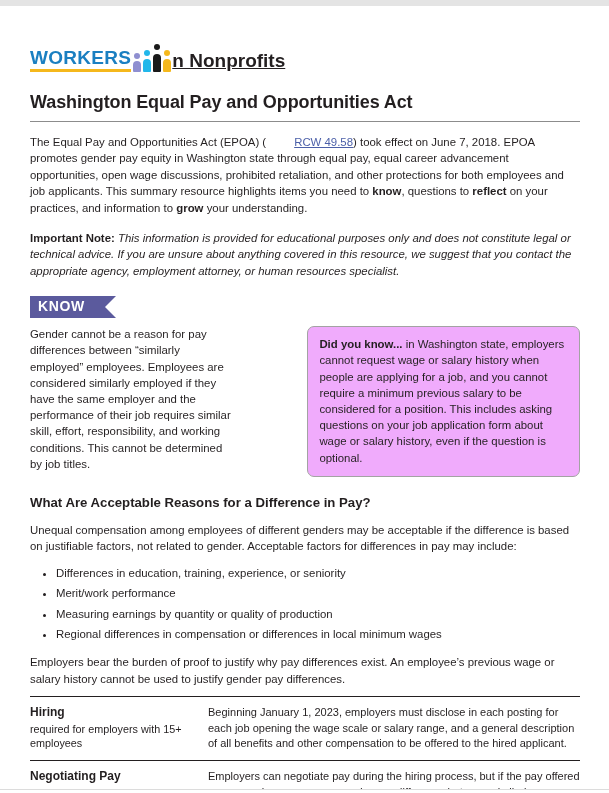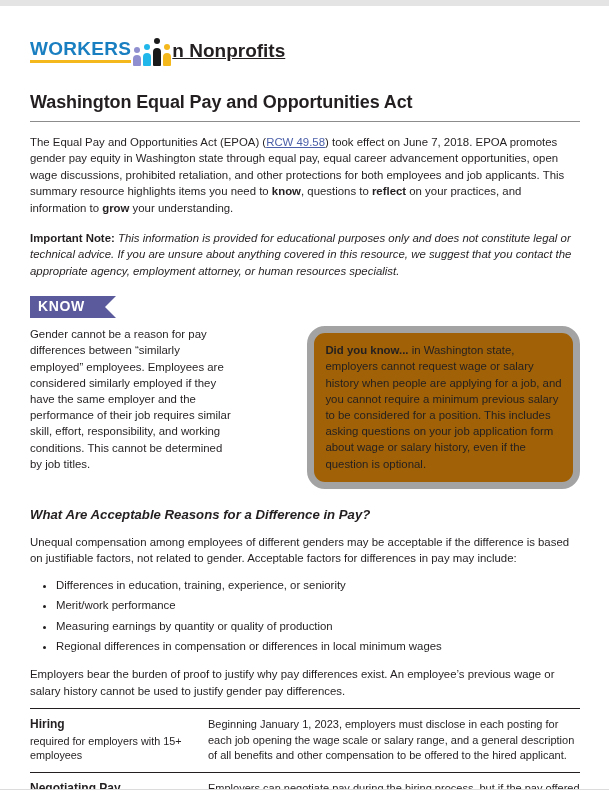--- a/index.html
+++ b/index.html
@@ -44,21 +44,21 @@
   .content {
     position: absolute;
     left: 30px;
     top: 6px;
     width: 550px;
   }
 
   
   .logo-row {
     display: flex;
-    align-items: center;
+    align-items: flex-end;
     height: 42px;
     margin-top: 24px;
   }
   .logo-workers {
     font-size: 19px;
     font-weight: 700;
     letter-spacing: 0.3px;
     color: #1a7fc1;
     line-height: 1;
     border-bottom: 3px solid #f5b81c;
@@ -122,20 +122,21 @@
   
   p.body {
     font-size: 11.4px;
     line-height: 16.4px;
     margin: 12px 0 0 0;
     color: #231f20;
     text-align: left;
   }
   .lnk {
     color: #4b5fa8;
+    margin-left: 28px;
   }
   b { font-weight: 700; }
   .note {
     font-size: 11.4px;
     line-height: 16.4px;
     margin: 14px 0 0 0;
   }
   .note i { font-style: italic; }
 
   
@@ -170,36 +171,35 @@
     align-items: flex-start;
     gap: 48px;
   }
   .col-left {
     width: 226px;
     font-size: 11.4px;
     line-height: 16.2px;
   }
   .col-right { margin-left: 24px; width: 300px; }
   .didbox {
-    background: #a16207;
-    border: 7px solid #a3a3a3;
-    border-radius: 18px;
+    background: #f0abfc;
+    border: 1px solid #a3a3a3;
+    border-radius: 7px;
     padding: 9px 11px 10px 11px;
     font-size: 11.4px;
     line-height: 16.2px;
     box-sizing: border-box;
   }
 
   
   h2.section {
     font-size: 13.2px;
     font-weight: 700;
     margin: 18px 0 0 0;
     color: #231f20;
-    font-style: italic;
   }
   h2.section.tight { margin-top: 16px; }
 
   ul.bullets {
     margin: 10px 0 0 0;
     padding-left: 26px;
     font-size: 11.4px;
     line-height: 16.4px;
   }
   ul.bullets li { margin-bottom: 4px; }

